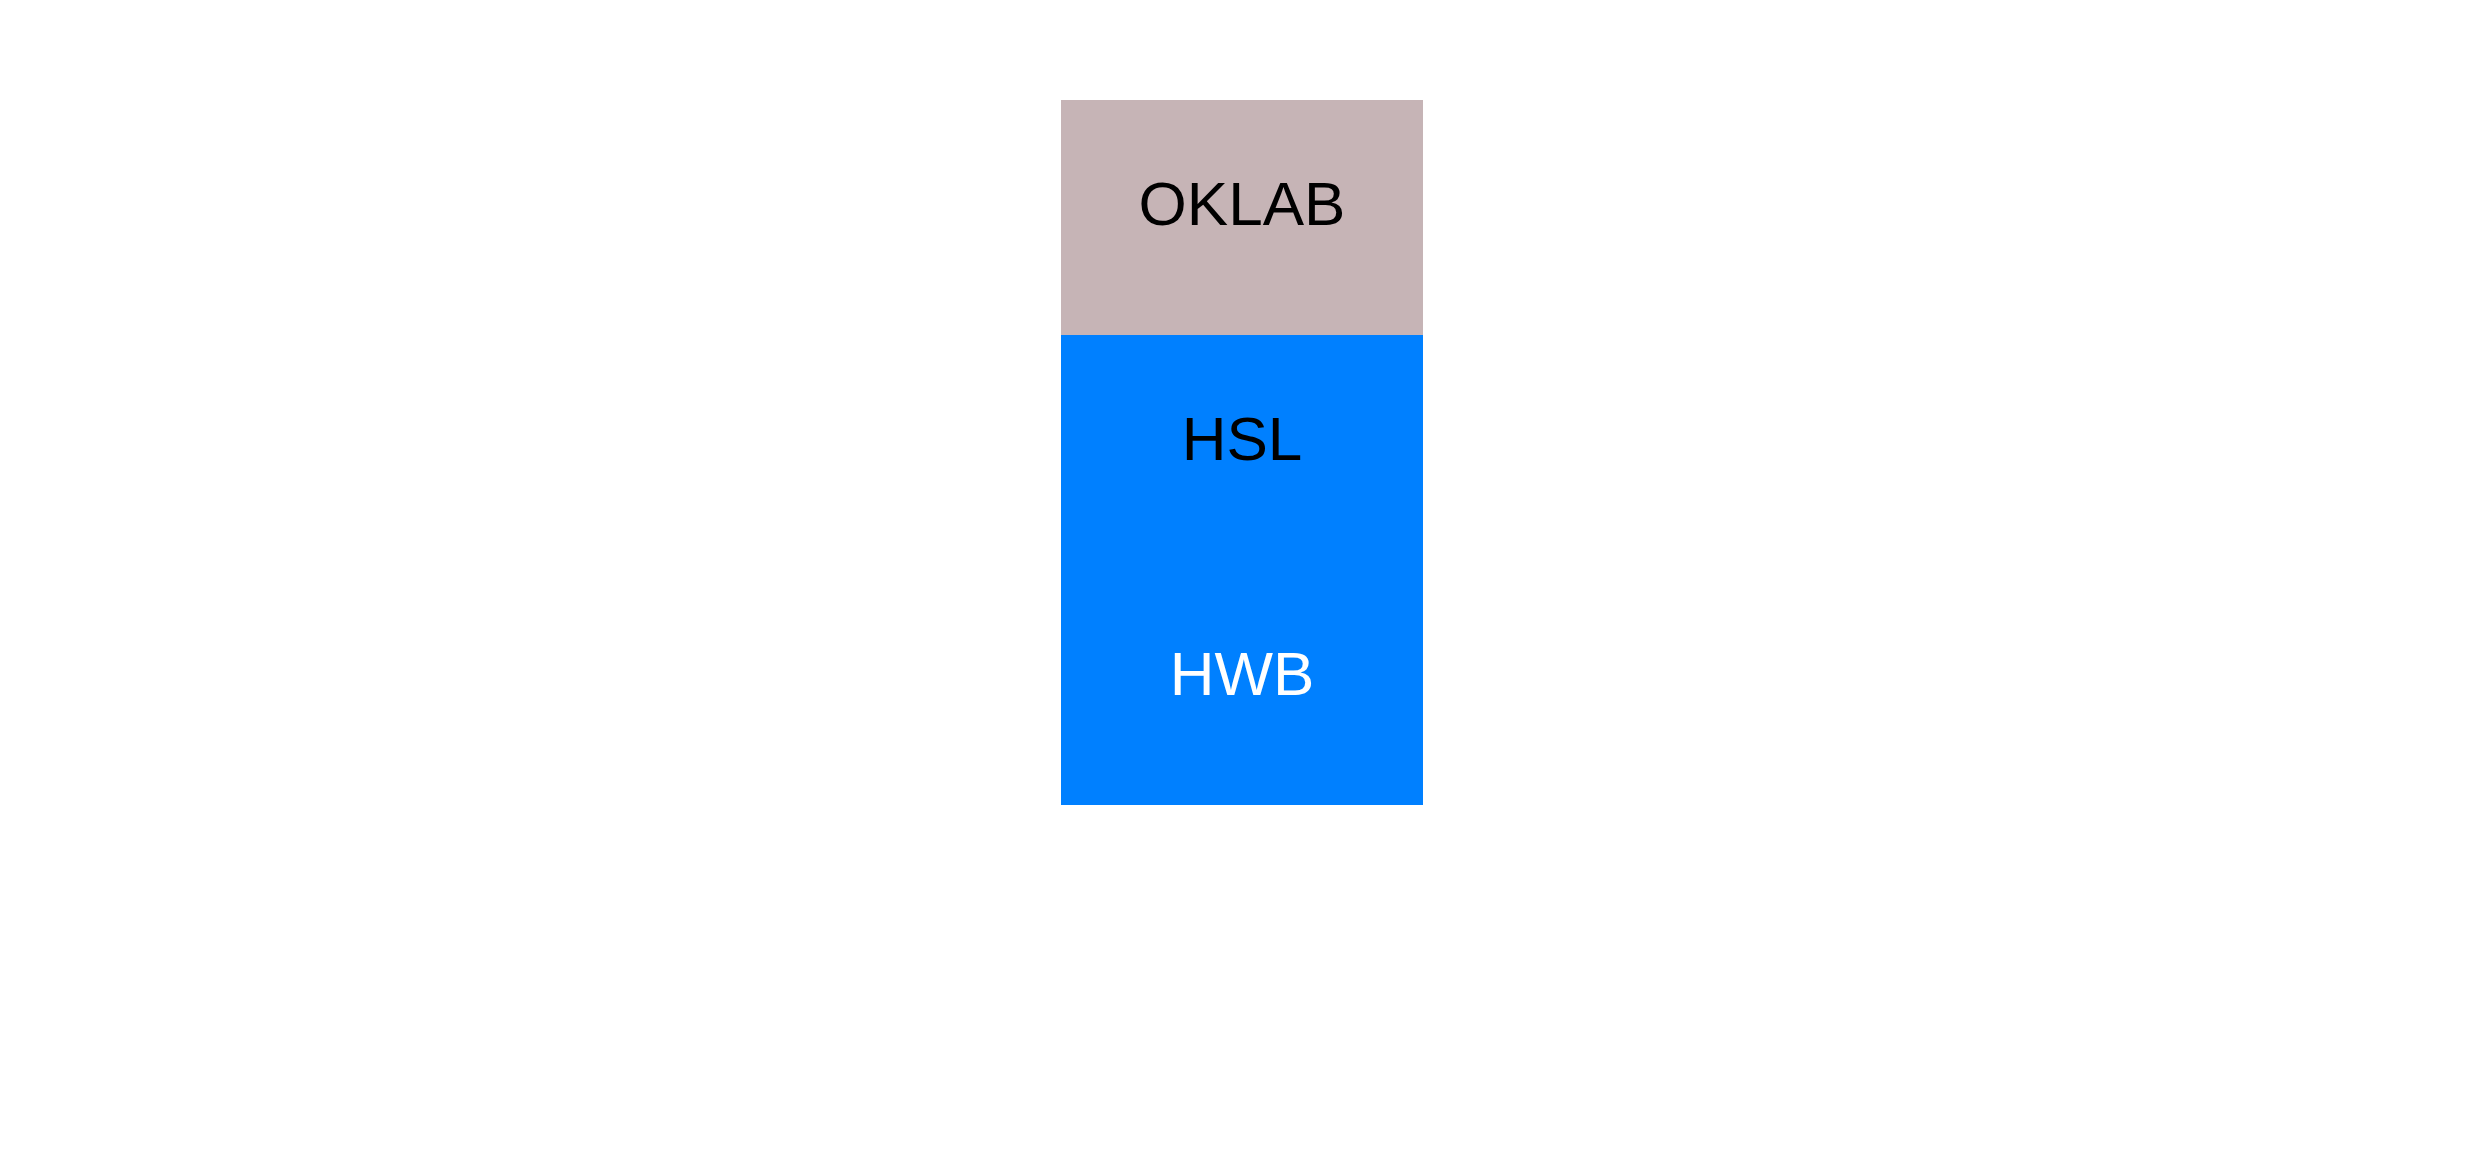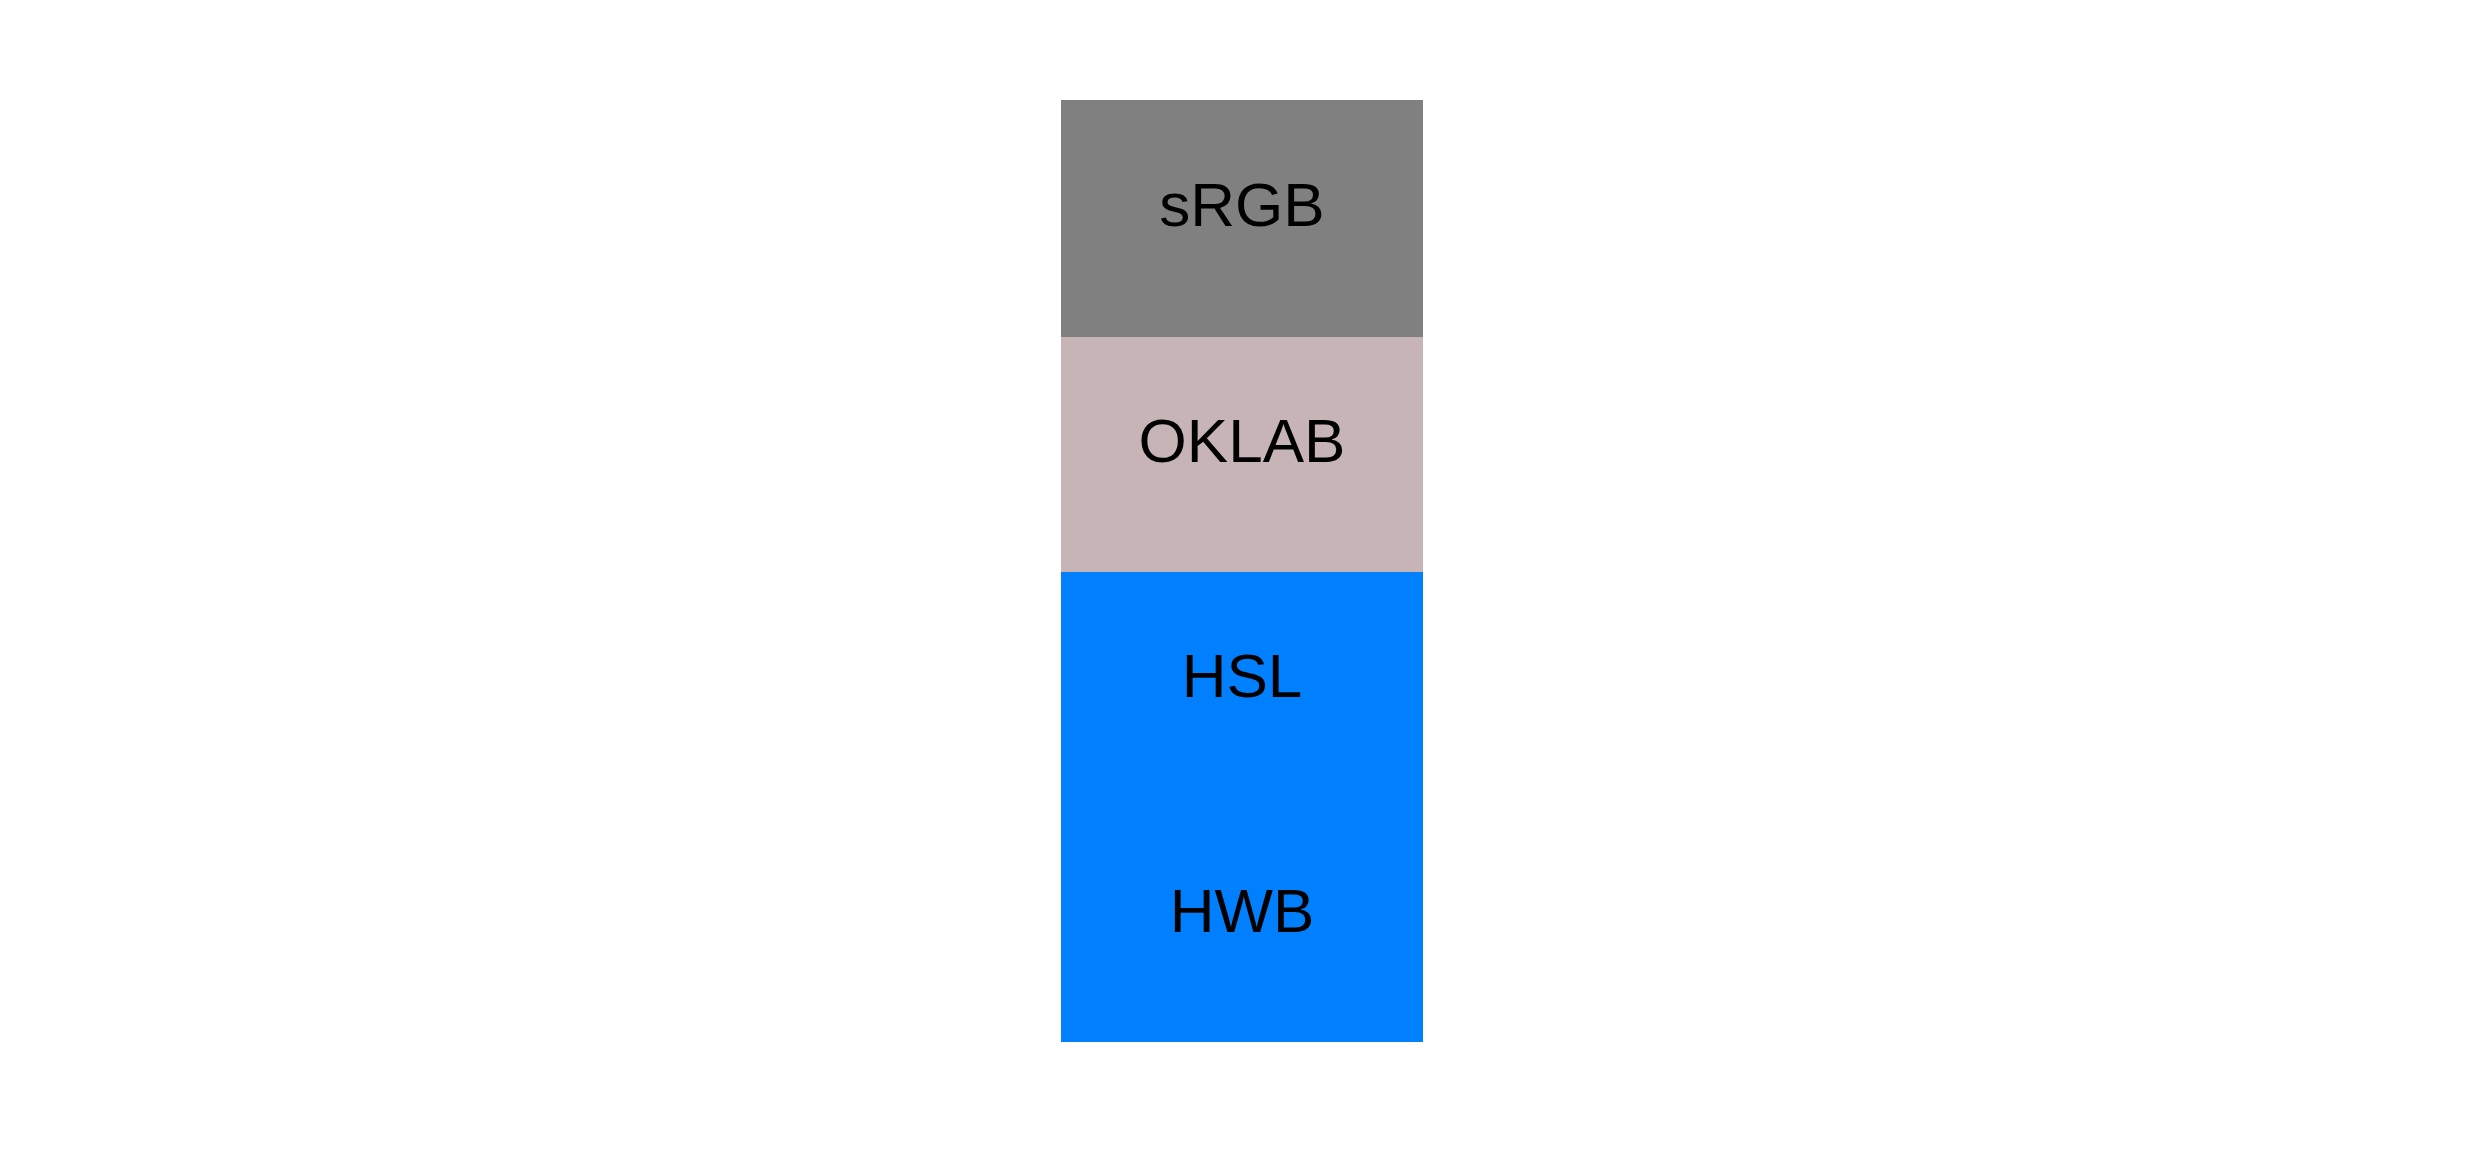--- a/index.html
+++ b/index.html
@@ -54,31 +54,28 @@
     transform: translateY(-14px);
   }
 </style>
 </head>
 <body style="background: rgb(255, 255, 255);">
 
 <div class="stage">
 
   <div class="swatch-stack">
 
-    <div class="swatch" style="background: rgb(128, 128, 128); flex: 0 0 237px; height: 237px;">
-      <span class="swatch-label" style="color: rgb(0, 0, 0);">sRGB</span>
-    </div>
 
     <div class="swatch" style="background: rgb(198, 180, 182); flex: 0 0 235px; height: 235px;">
       <span class="swatch-label" style="color: rgb(0, 0, 0);">OKLAB</span>
     </div>
 
     <div class="swatch" style="background: rgb(0, 128, 255); flex: 0 0 235px; height: 235px;">
       <span class="swatch-label" style="color: #000000;">HSL</span>
     </div>
 
     <div class="swatch" style="background: rgb(0, 128, 255); flex: 0 0 235px; height: 235px;">
-      <span class="swatch-label" style="color: #000000;">HWB</span>
+      <span class="swatch-label" style="color: #ffffff;">HWB</span>
     </div>
 
   </div>
 
 </div>
 
 </body></html>

